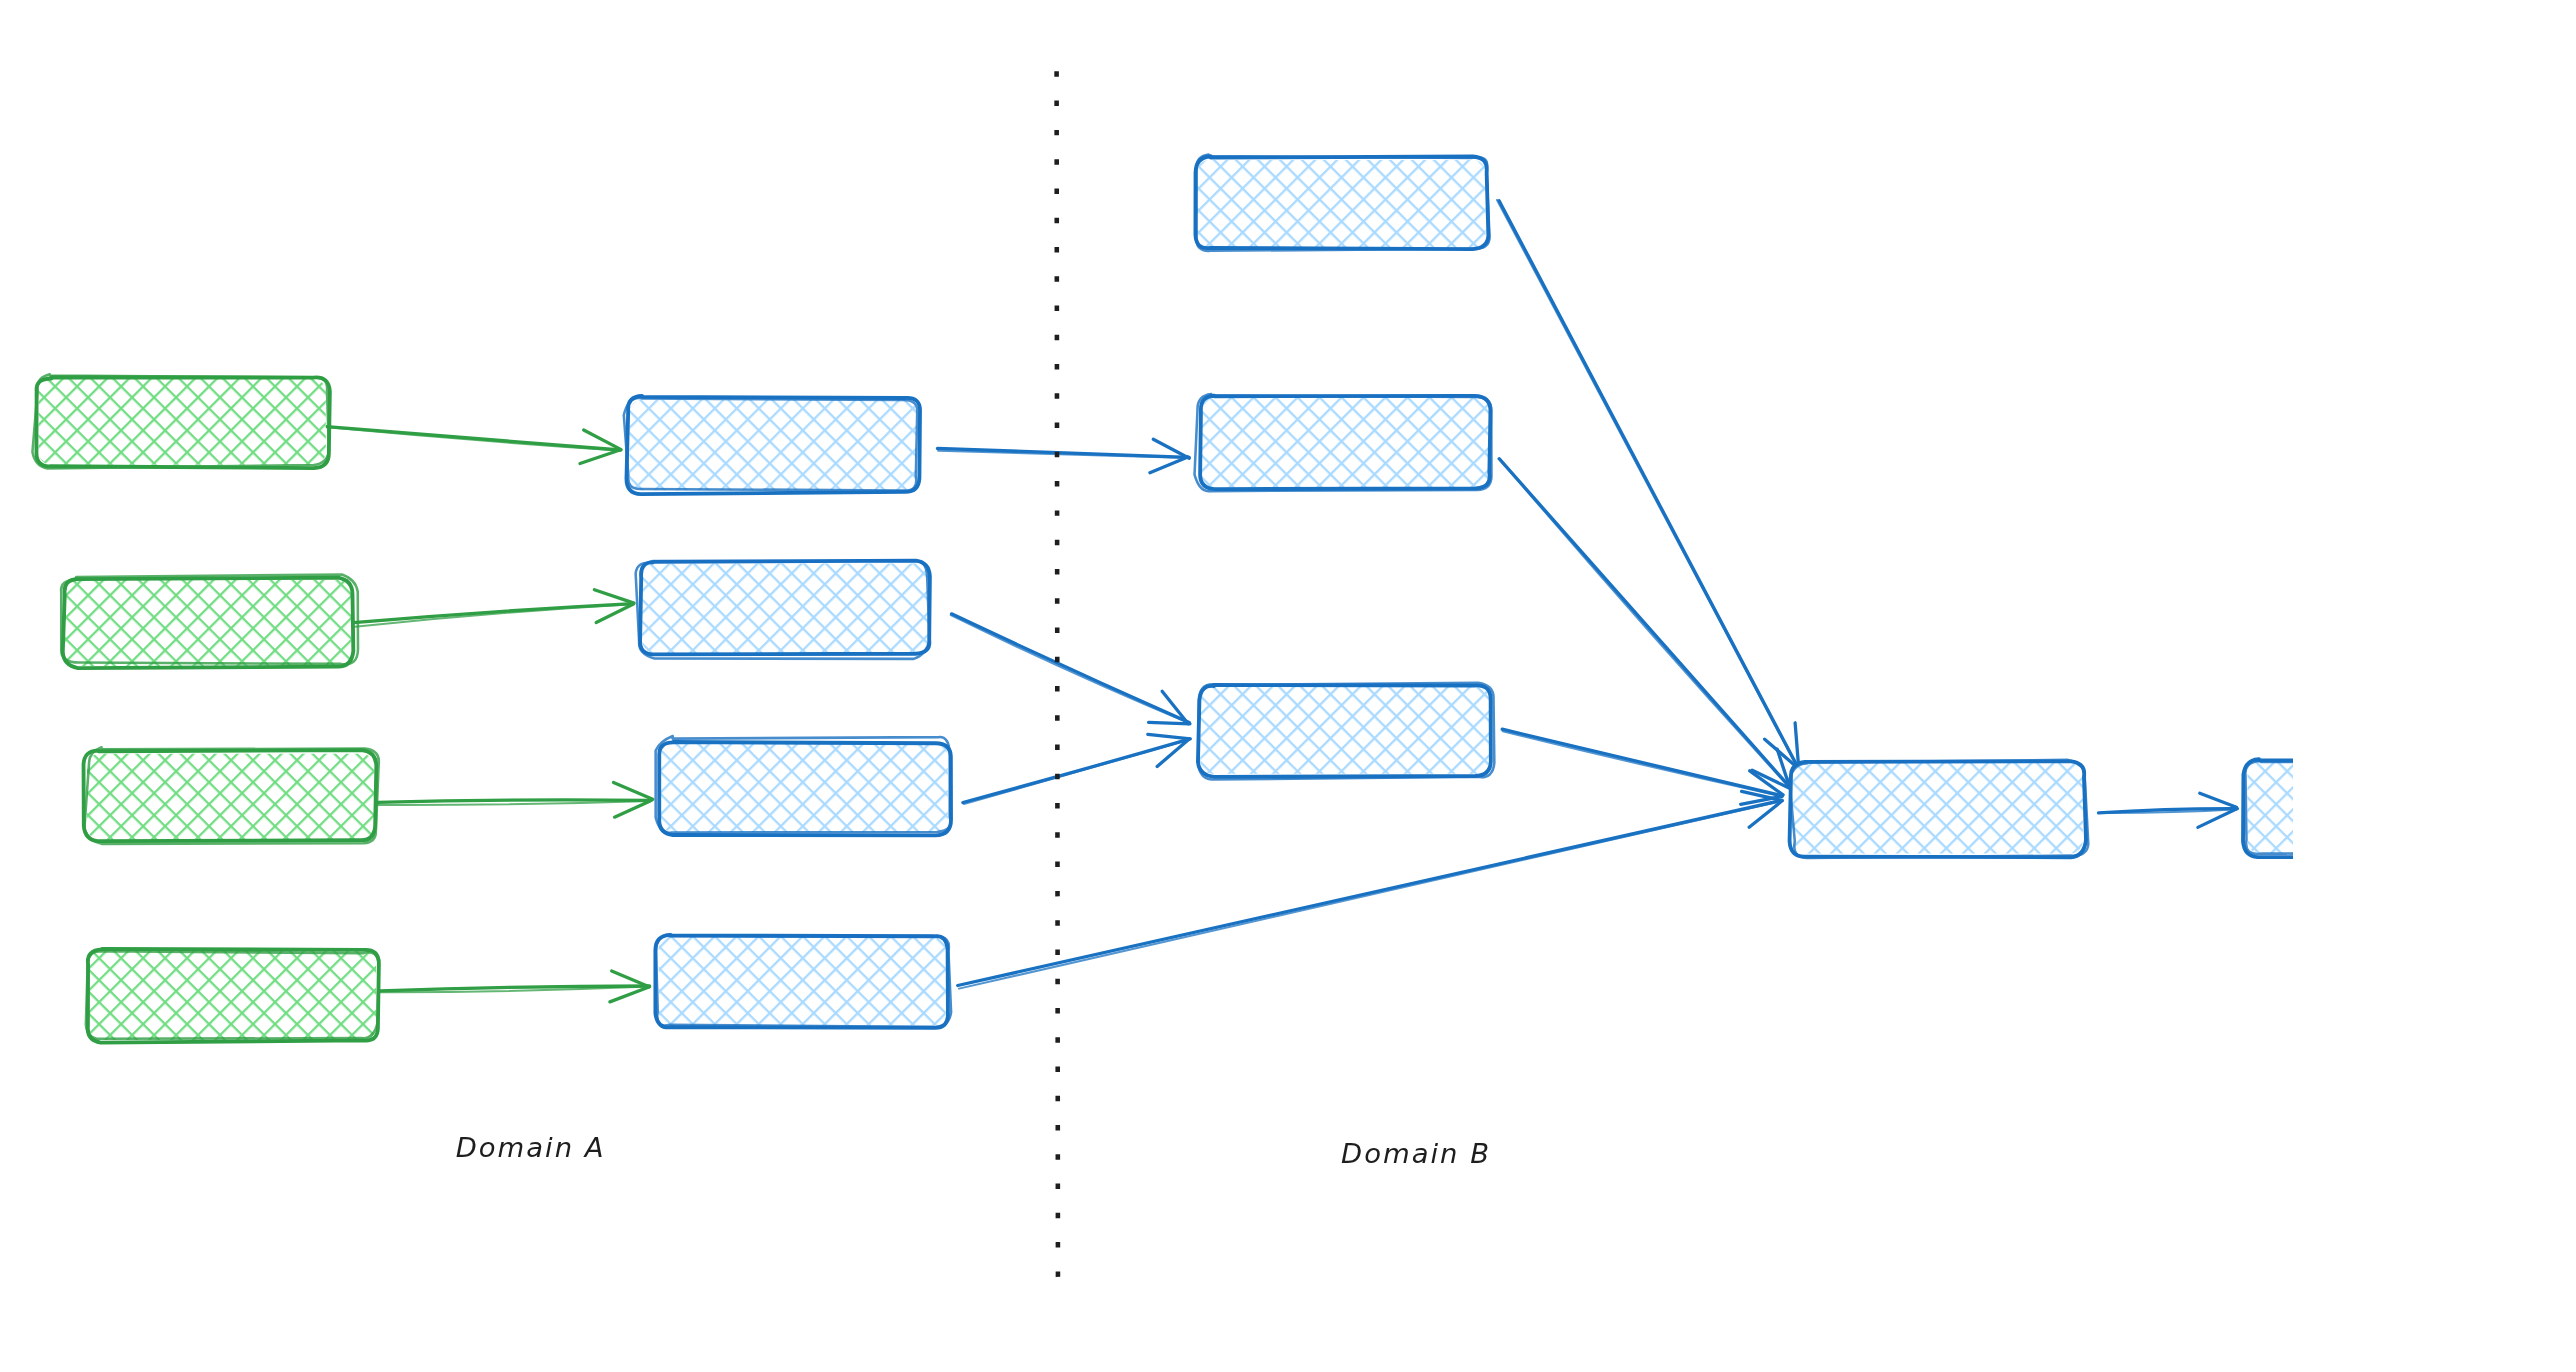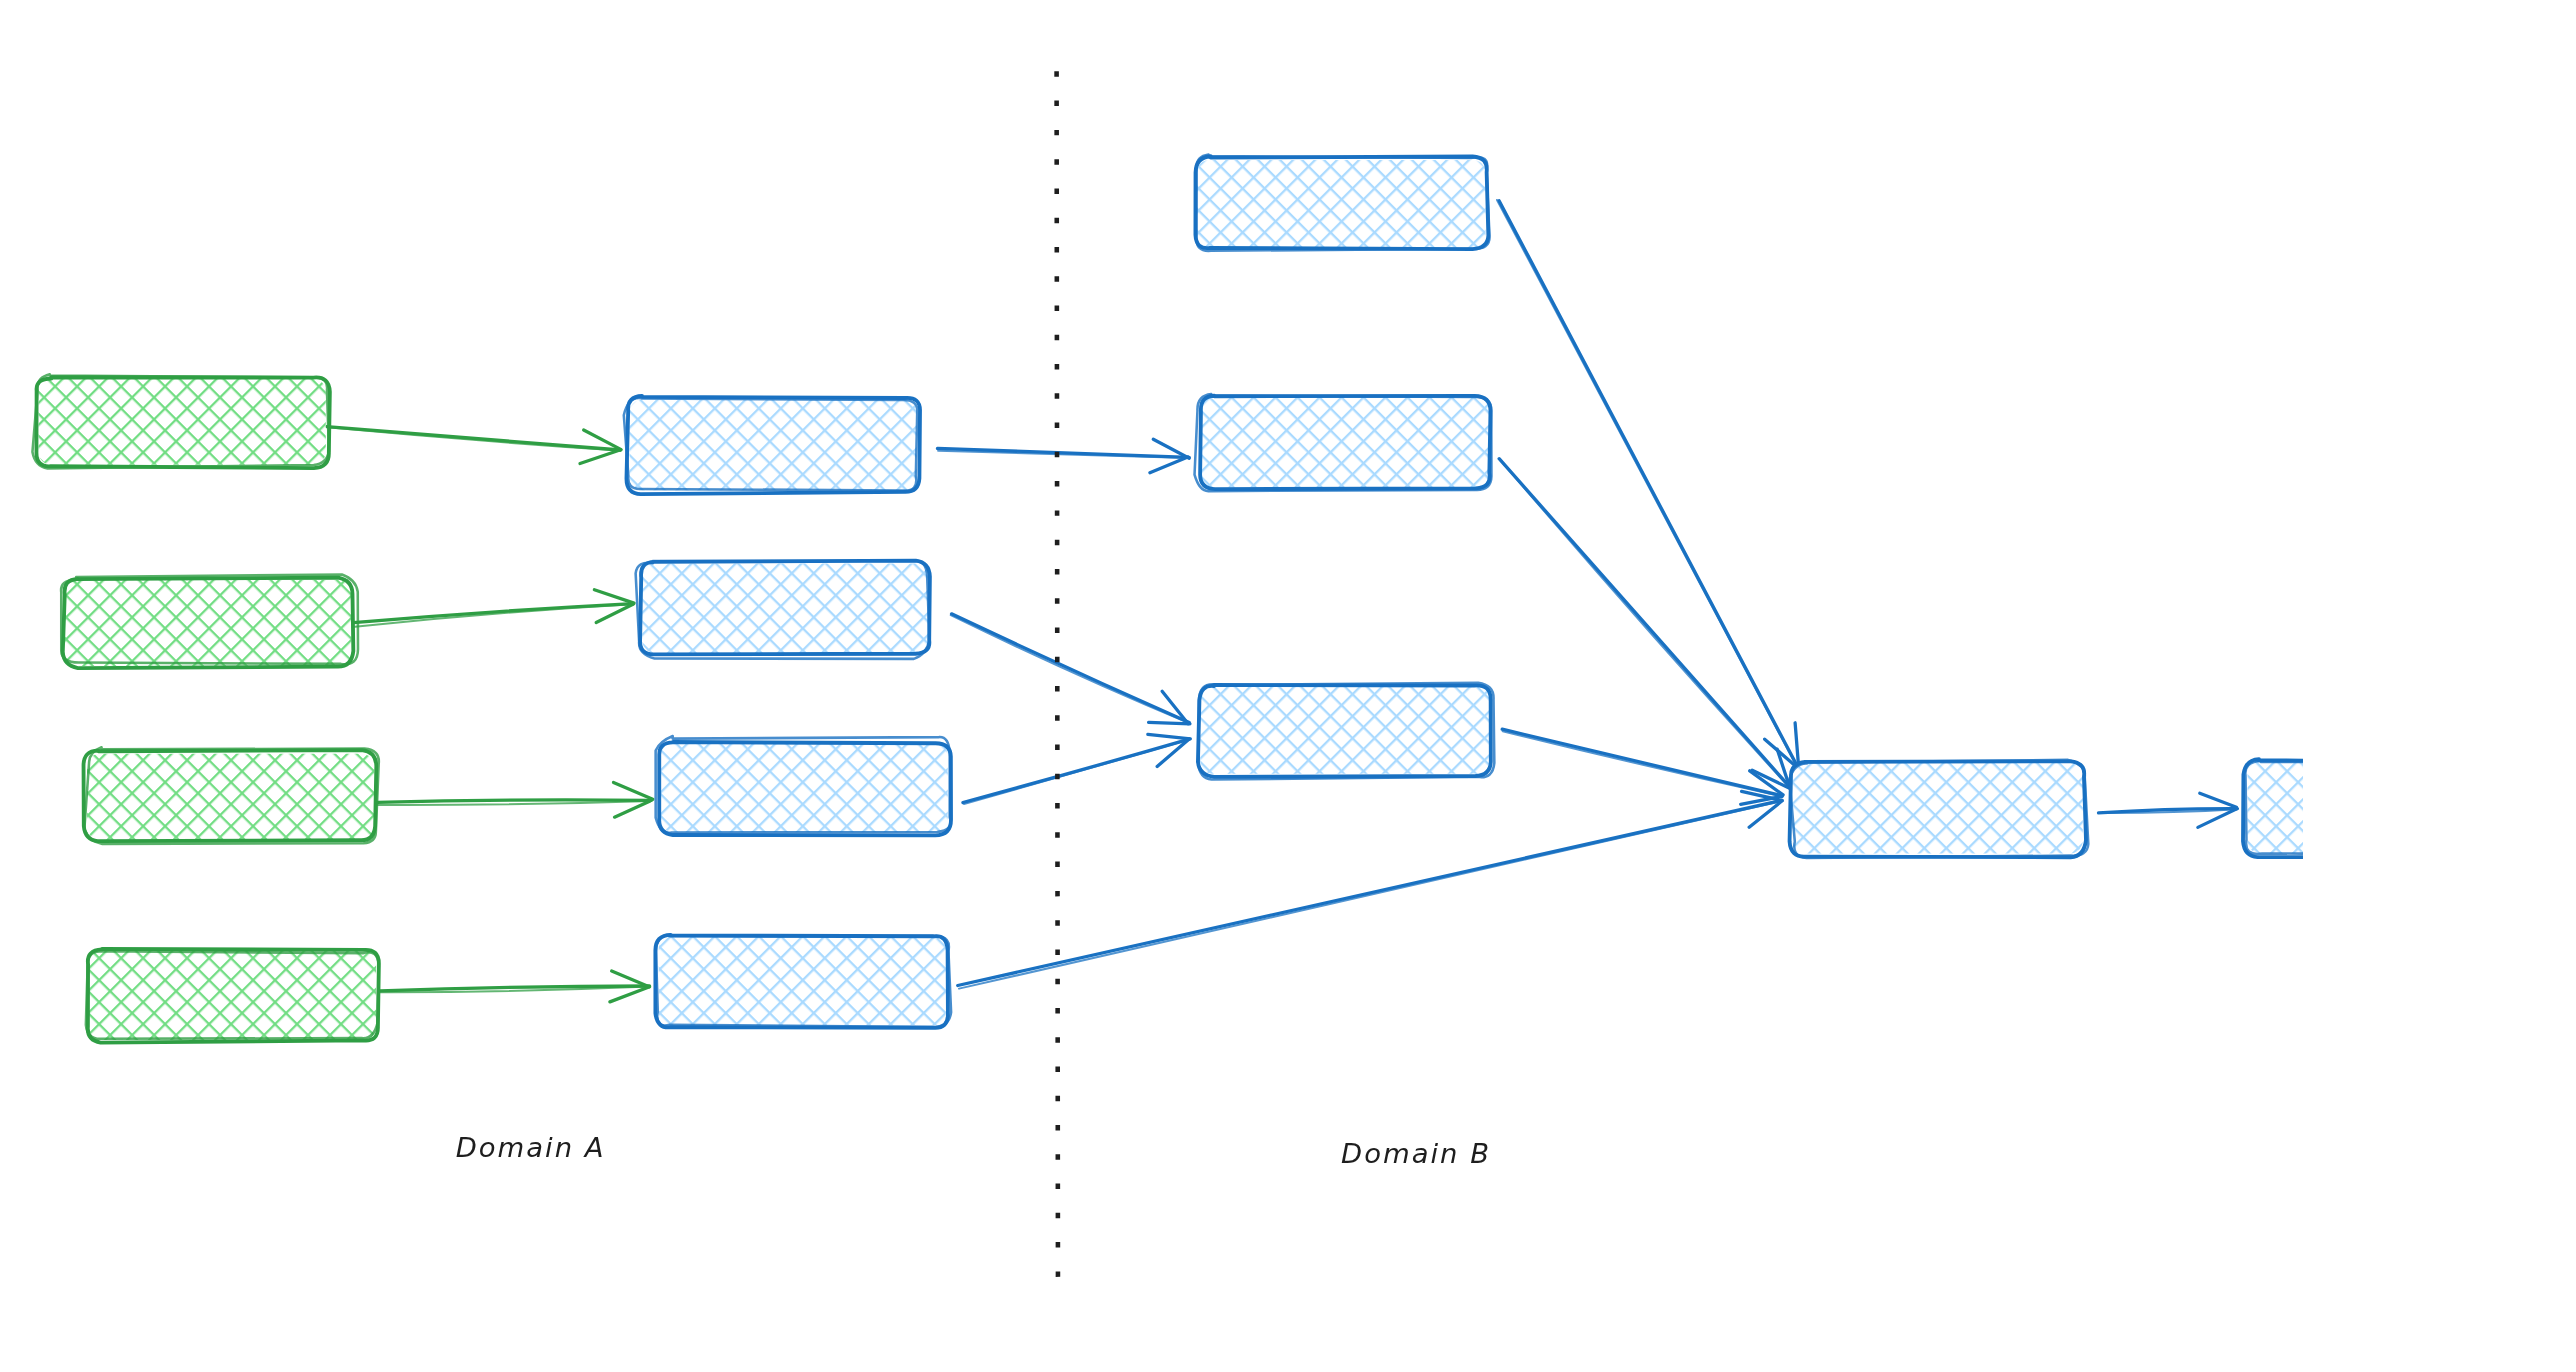--- a/index.html
+++ b/index.html
@@ -10,21 +10,20 @@
   }
   body {
     font-family: "DejaVu Sans", sans-serif;
   }
   #canvas-root {
     position: relative;
     width: 2293px;
     height: 1372px;
     background: #ffffff;
     overflow: hidden;
-    padding-left: 10px;
   }
   #diagram-svg {
     position: absolute;
     top: 0;
     left: 0;
     width: 2576px;
     height: 1372px;
     display: block;
   }
   .domain-label {

